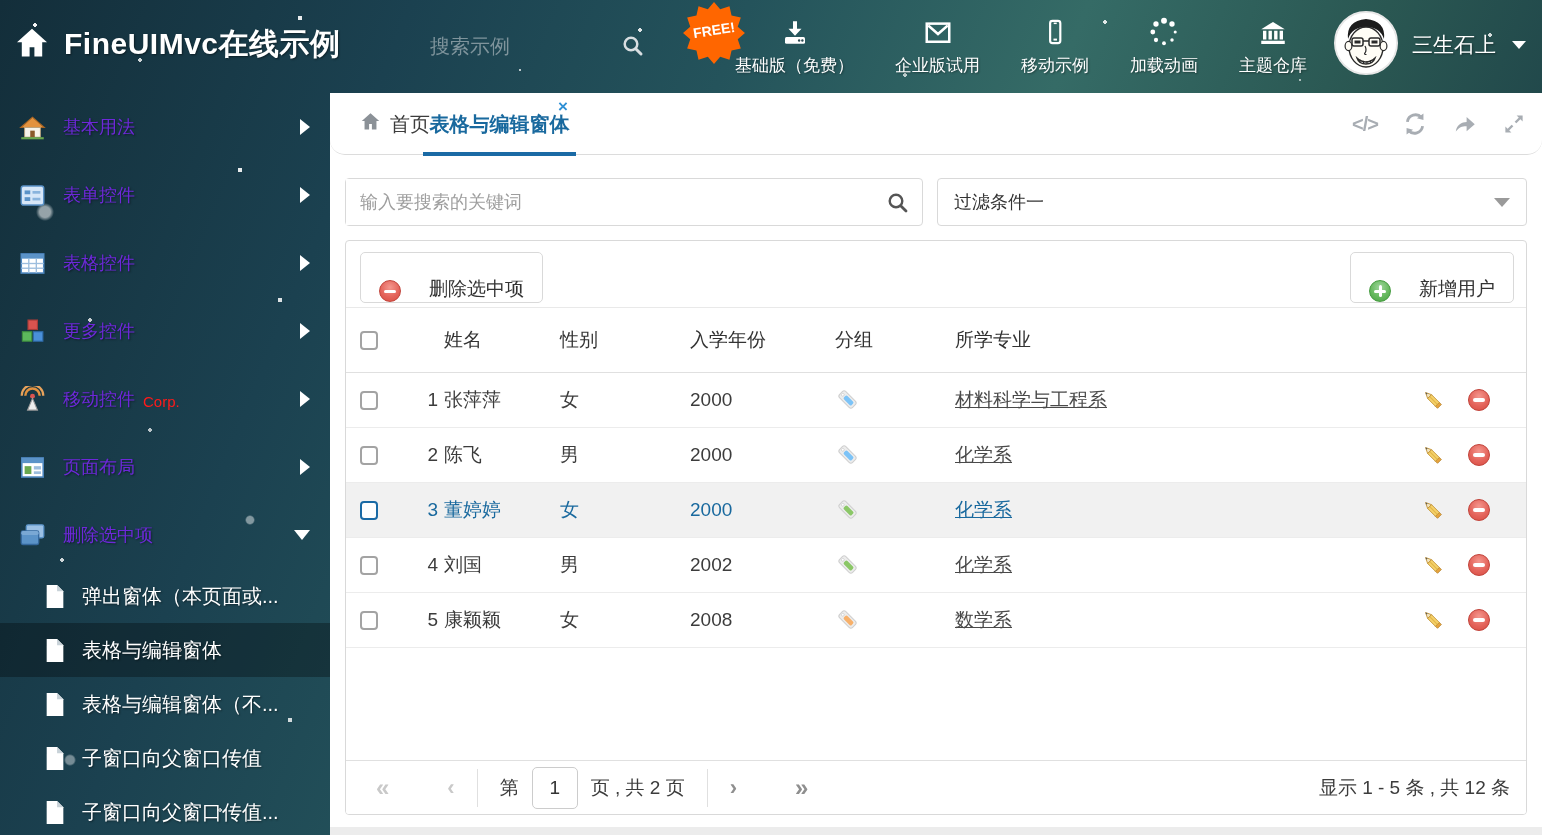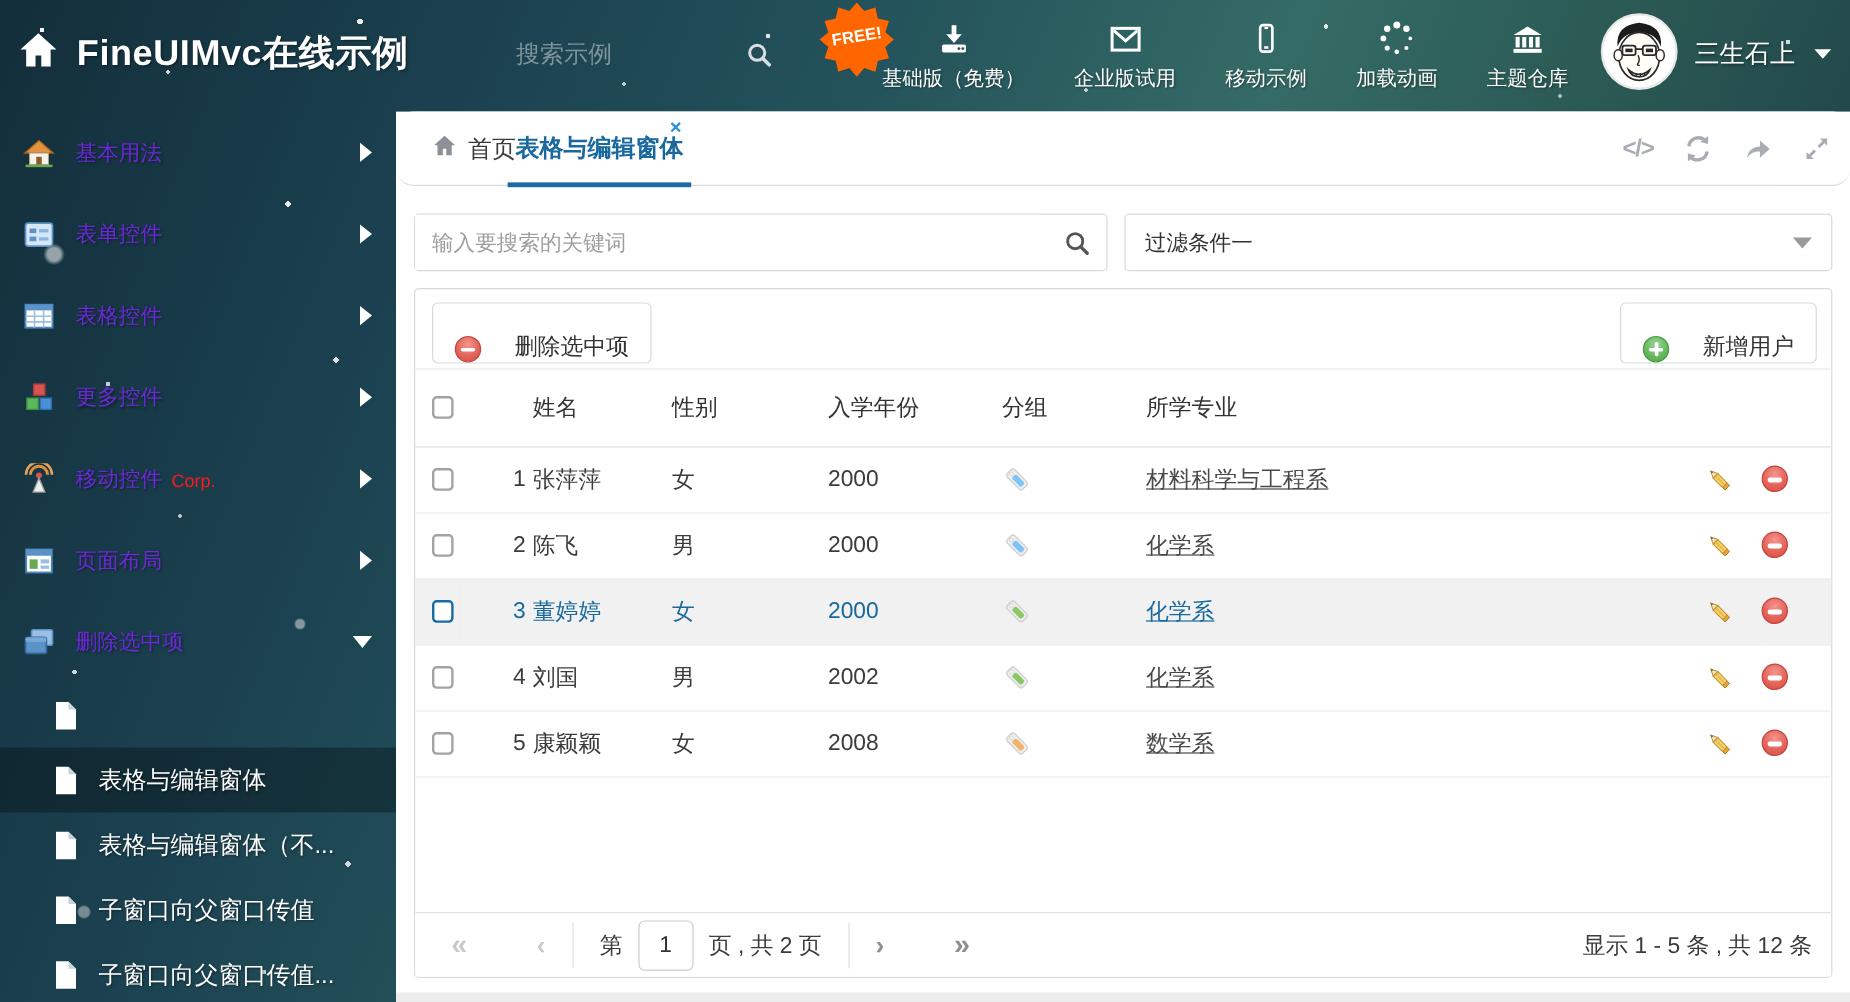--- a/index.html
+++ b/index.html
@@ -337,20 +337,21 @@
       <span class="side-label">删除选中项</span>
       <span class="side-arrow down"></span>
     </div>
     <div class="sub-item">
       <span class="sub-icon">
         <svg width="22" height="25" viewBox="0 0 20 24">
           <path d="M2 1 h10 l6 6 v16 h-16 z" fill="#fff"></path>
           <path d="M12 1 l6 6 h-6 z" fill="#c8d2d8"></path>
         </svg>
       </span>
+      <span class="sub-label">弹出窗体（本页面或...</span>
     </div>
     <div class="sub-item active">
       <span class="sub-icon">
         <svg width="22" height="25" viewBox="0 0 20 24">
           <path d="M2 1 h10 l6 6 v16 h-16 z" fill="#fff"></path>
           <path d="M12 1 l6 6 h-6 z" fill="#c8d2d8"></path>
         </svg>
       </span>
       <span class="sub-label">表格与编辑窗体</span>
     </div>

